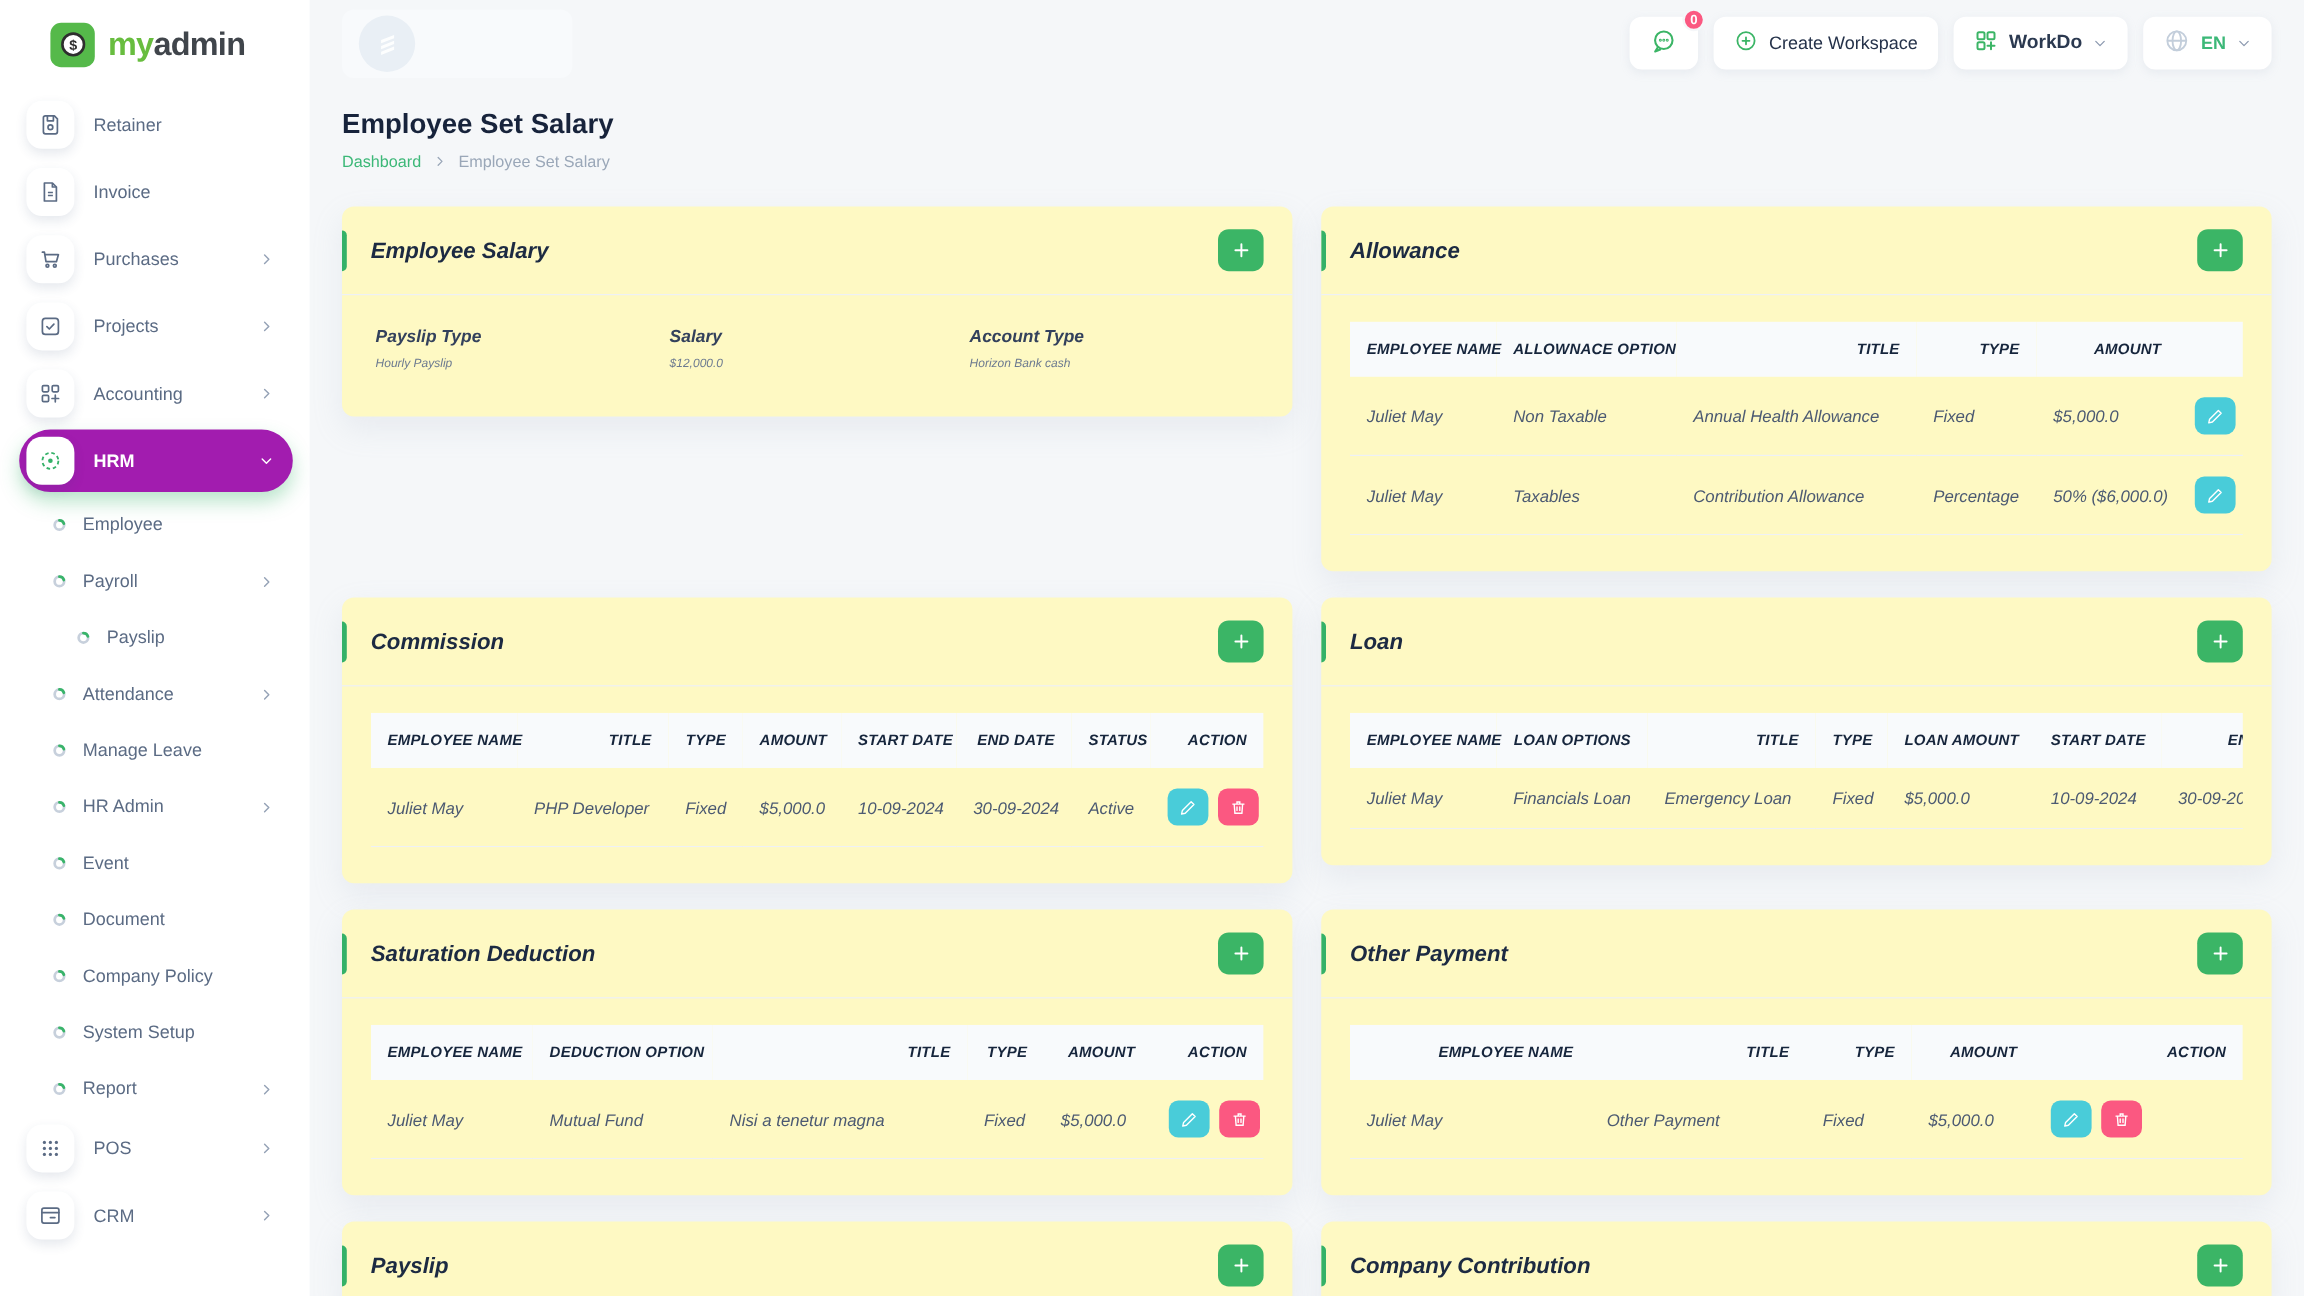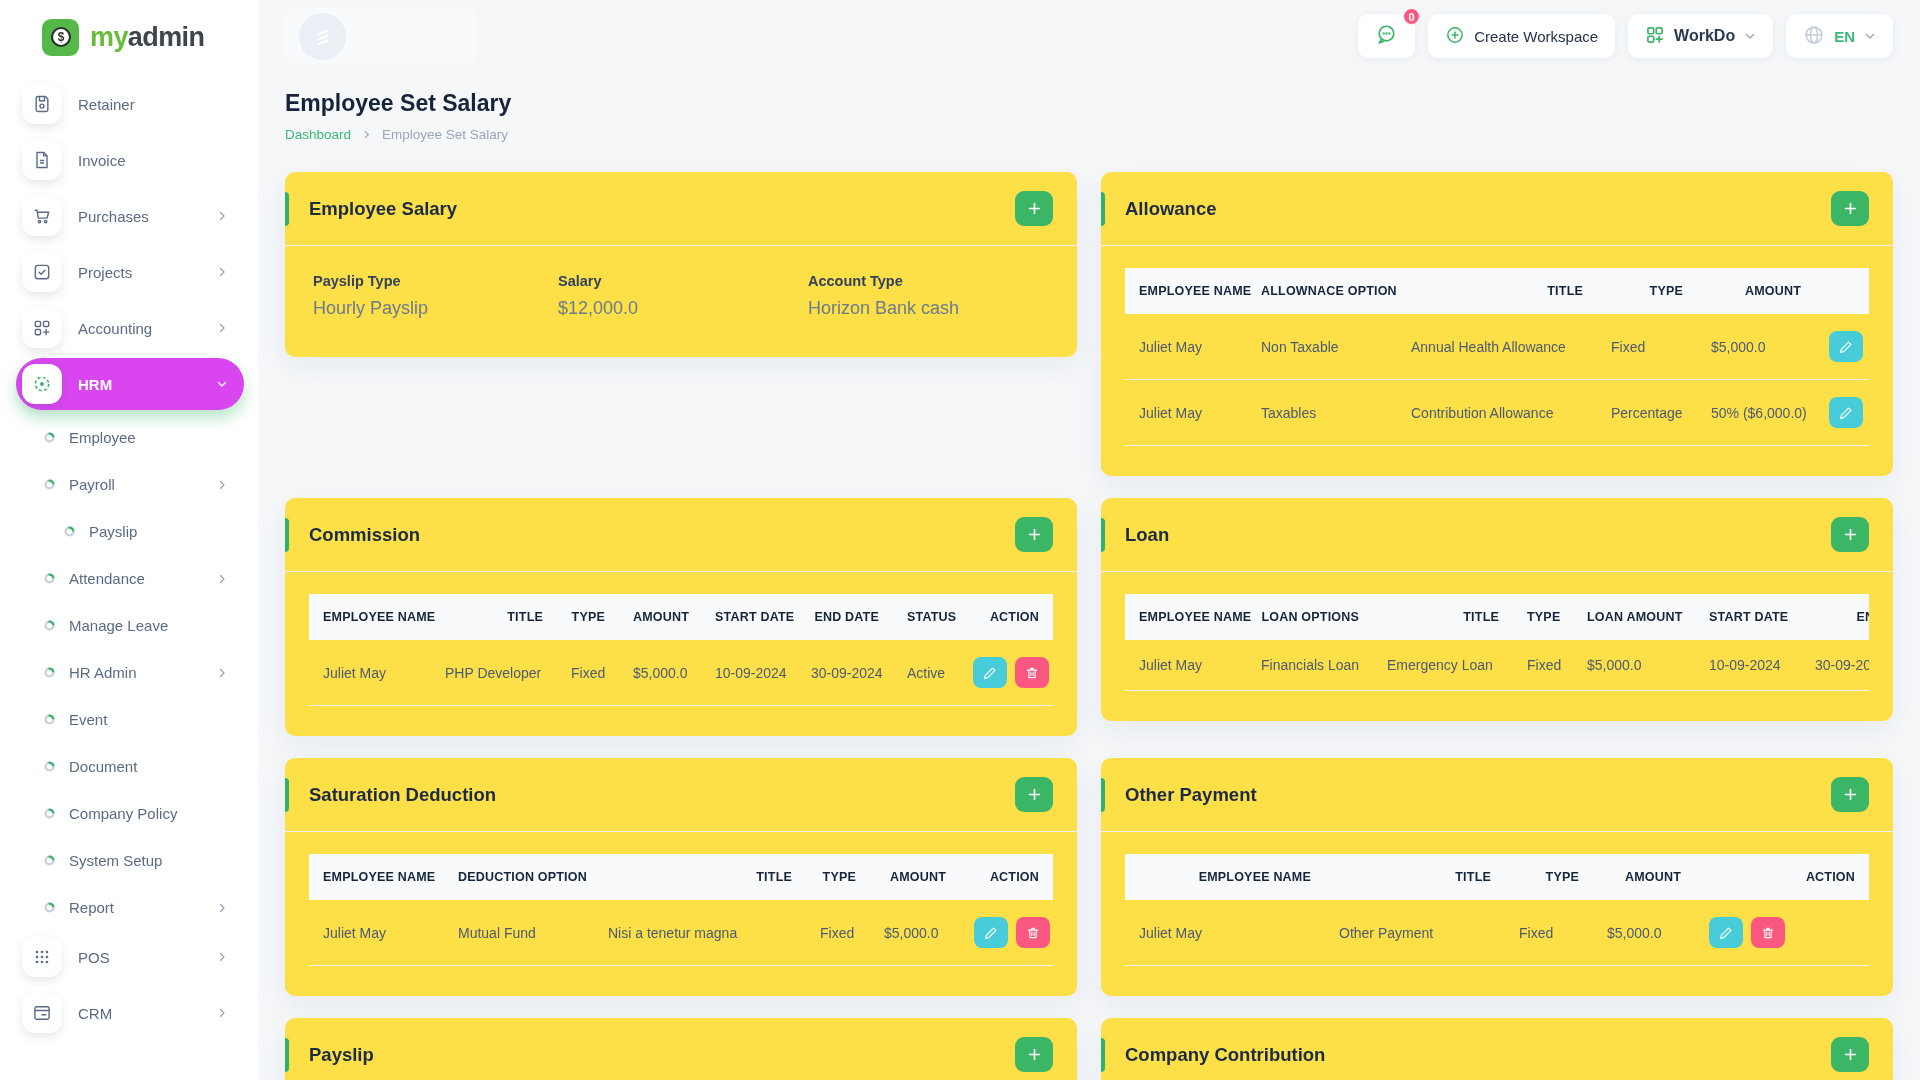--- a/index.html
+++ b/index.html
@@ -16,21 +16,21 @@
   .brand-icon { width:37px; height:37px; border-radius:9px; background:#55b94a; display:flex; align-items:center; justify-content:center; flex:none; }
   .brand-text { font-size:27px; font-weight:800; color:#40454b; letter-spacing:-0.6px; }
   .brand-text em { font-style:normal; color:#68bd3f; }
 
   .nav { padding:10px 14px 0 16px; }
   .nav-item { height:52px; margin-bottom:4px; display:flex; align-items:center; gap:16px;
     font-size:15px; color:#5b6b84; border-radius:28px; padding:0 16px 0 6px; cursor:pointer; }
   .icon-box { width:40px; height:40px; border-radius:13px; background:#fff;
     box-shadow:0 4px 10px rgba(44,66,104,.12); display:flex; align-items:center; justify-content:center;
     color:#5b6b84; flex:none; }
-  .nav-item.active { background:#d946ef; color:#fff; font-weight:700; box-shadow:0 8px 16px rgba(52,177,104,.35);align-items:center; }
+  .nav-item.active { background:#a21caf; color:#fff; font-weight:700; box-shadow:0 8px 16px rgba(52,177,104,.35);align-items:center; }
   .nav-item.active .icon-box { color:#34b168; }
   .nav-chevron { margin-left:auto; color:#95a2b6; display:flex; }
   .nav-item.active .nav-chevron { color:#fff; }
 
   .nav-sub { height:47px; display:flex; align-items:center; gap:14px; padding:0 16px 0 28px;
     font-size:15px; color:#5b6b84; cursor:pointer; }
   .nav-sub.level2 { padding-left:48px; }
   .nav-sub.current { color:#3cb878; }
   .bullet { display:flex; flex:none; }
 
@@ -52,32 +52,32 @@
   .lang-code { color:#3cb878; font-weight:700; }
 
   .page-title { font-size:23px; font-weight:700; color:#17233b; margin:18px 0 10px; }
   .breadcrumb { display:flex; align-items:center; gap:10px; font-size:13.5px; }
   .breadcrumb a { color:#3cb878; text-decoration:none; cursor:pointer; }
   .crumb-sep { color:#9aa7b8; display:flex; }
   .crumb-current { color:#9aa7b8; }
 
   .grid { display:grid; grid-template-columns:1fr 1fr; column-gap:24px; row-gap:22px; align-items:start; margin-top:30px; }
 
-  .card { background:#fde047; border-radius:10px; box-shadow:0 10px 26px rgba(160,175,195,.16); overflow:hidden; }
+  .card { background:#fef9c3; border-radius:10px; box-shadow:0 10px 26px rgba(160,175,195,.16); overflow:hidden;font-style:italic; }
   .card-header { display:flex; align-items:center; justify-content:space-between; padding:19px 24px;
     border-bottom:1px solid #eef1f5; position:relative; }
   .card-header::before { content:""; position:absolute; left:0; top:50%; transform:translateY(-50%);
     width:4px; height:34px; background:#34b168; border-radius:0 4px 4px 0; }
   .card-title { font-size:18.5px; font-weight:700; color:#1c2a42; }
   .plus-btn { width:38px; height:35px; border-radius:9px; background:#3bb566; border:none; color:#fff;
     display:flex; align-items:center; justify-content:center; cursor:pointer; }
 
   .salary-body { display:grid; grid-template-columns:245px 250px 1fr; padding:27px 28px 38px; }
   .f-label { font-size:14.5px; font-weight:700; color:#33415c; margin-bottom:9px; }
-  .f-value { font-size:18px; color:#6c7a90; }
+  .f-value { font-size:10px; color:#6c7a90; }
 
   .table-pad { padding:22px 24px 30px; }
   .table-clip { overflow:hidden; }
   table { border-collapse:collapse; table-layout:fixed; }
   th { background:#f8fafc; font-size:12.5px; font-weight:700; color:#16253c; text-align:right;
     padding:16px 14px; white-space:nowrap; letter-spacing:.2px; }
   td { padding:17px 14px; font-size:14px; color:#4c5a72; border-bottom:1px solid #eef1f6; white-space:nowrap; }
   .act { display:flex; gap:8px; }
   .abtn { width:34px; height:31px; border-radius:8px; border:none; display:inline-flex; align-items:center;
     justify-content:center; color:#fff; cursor:pointer; flex:none; }

